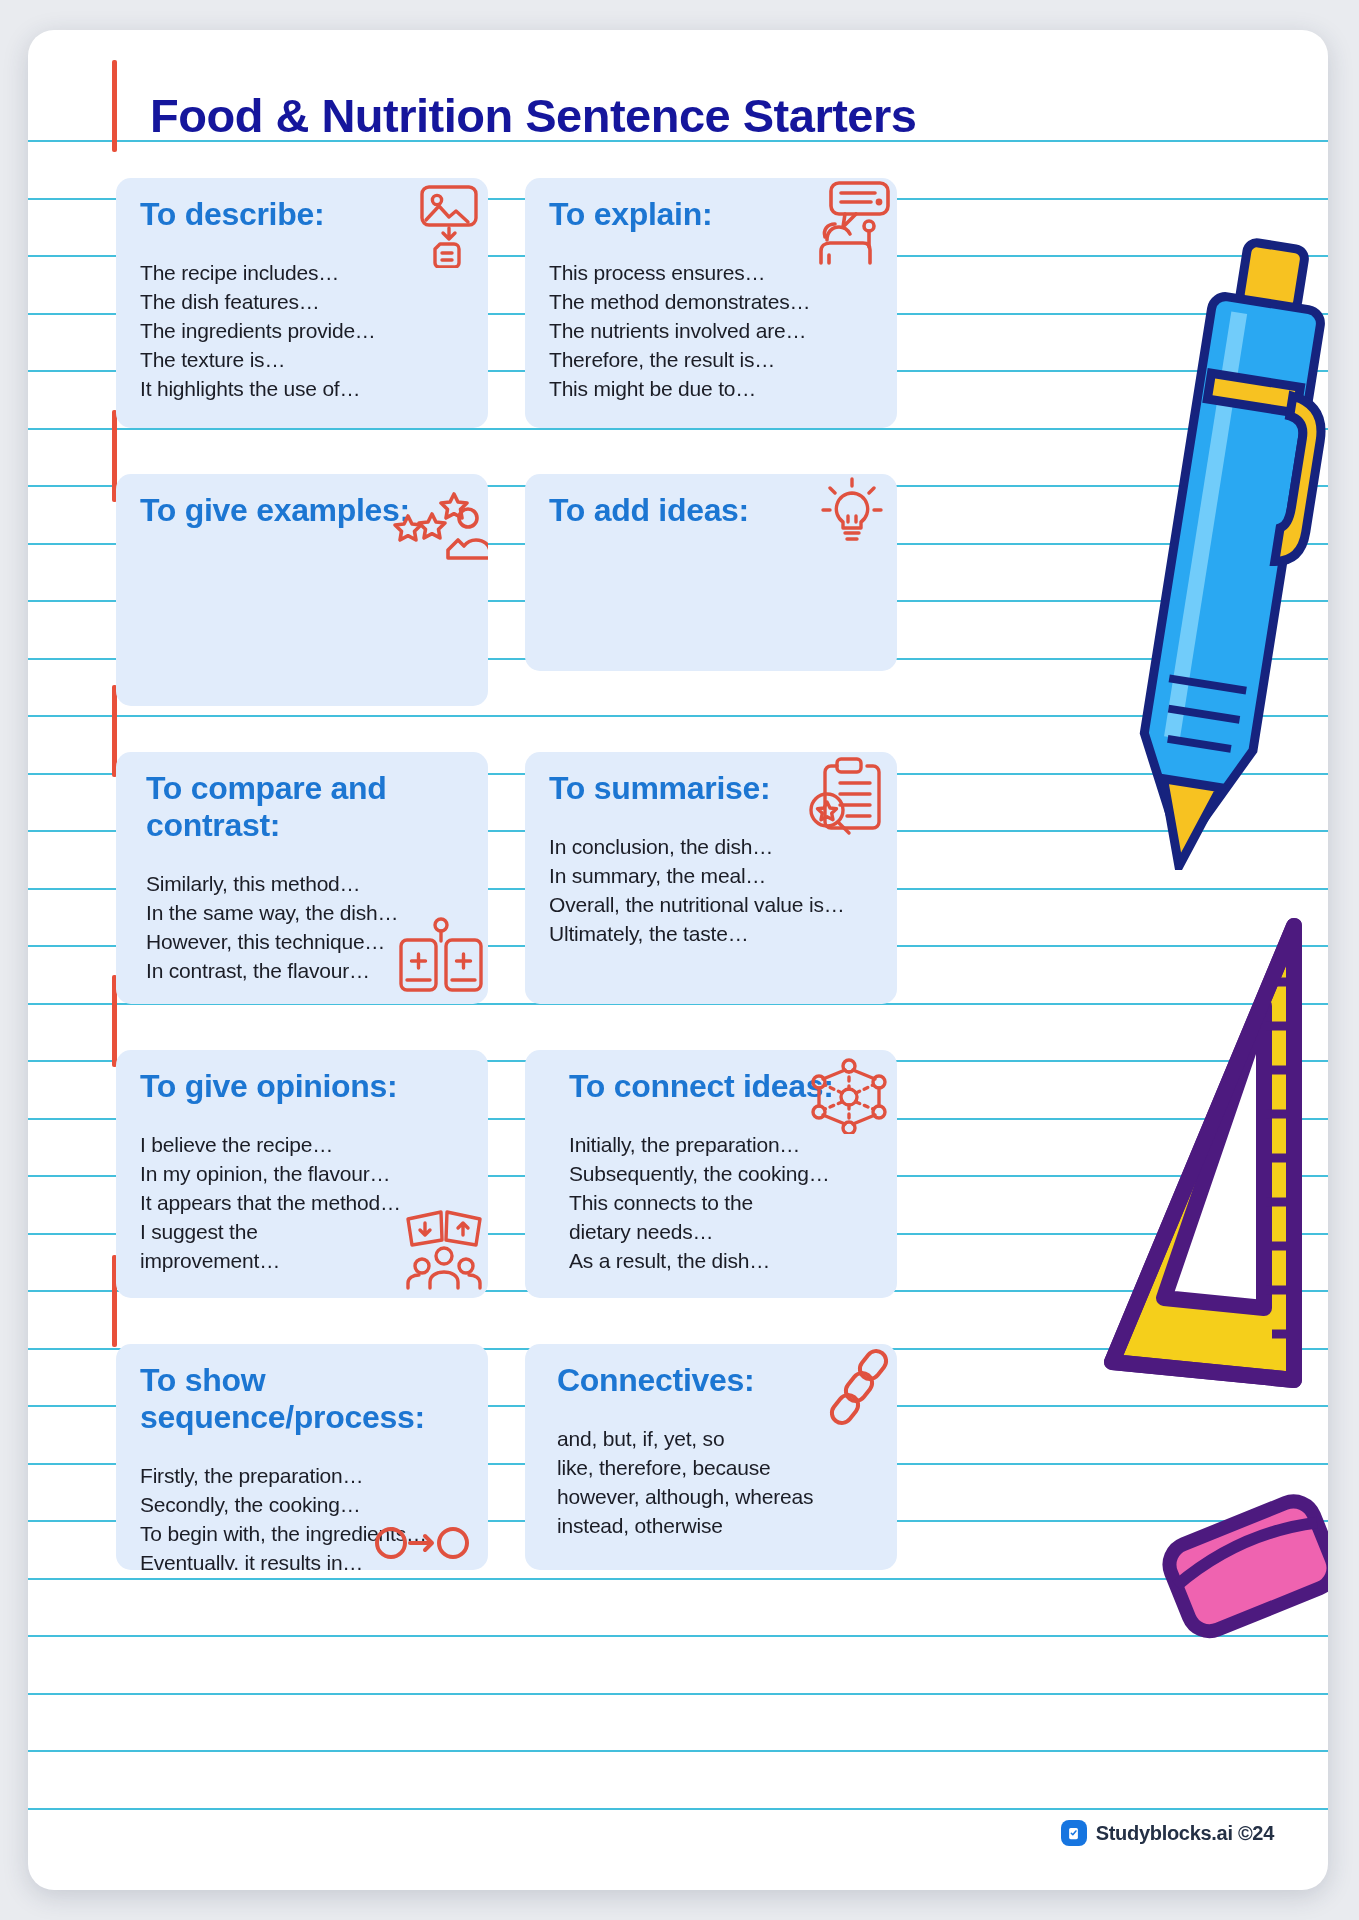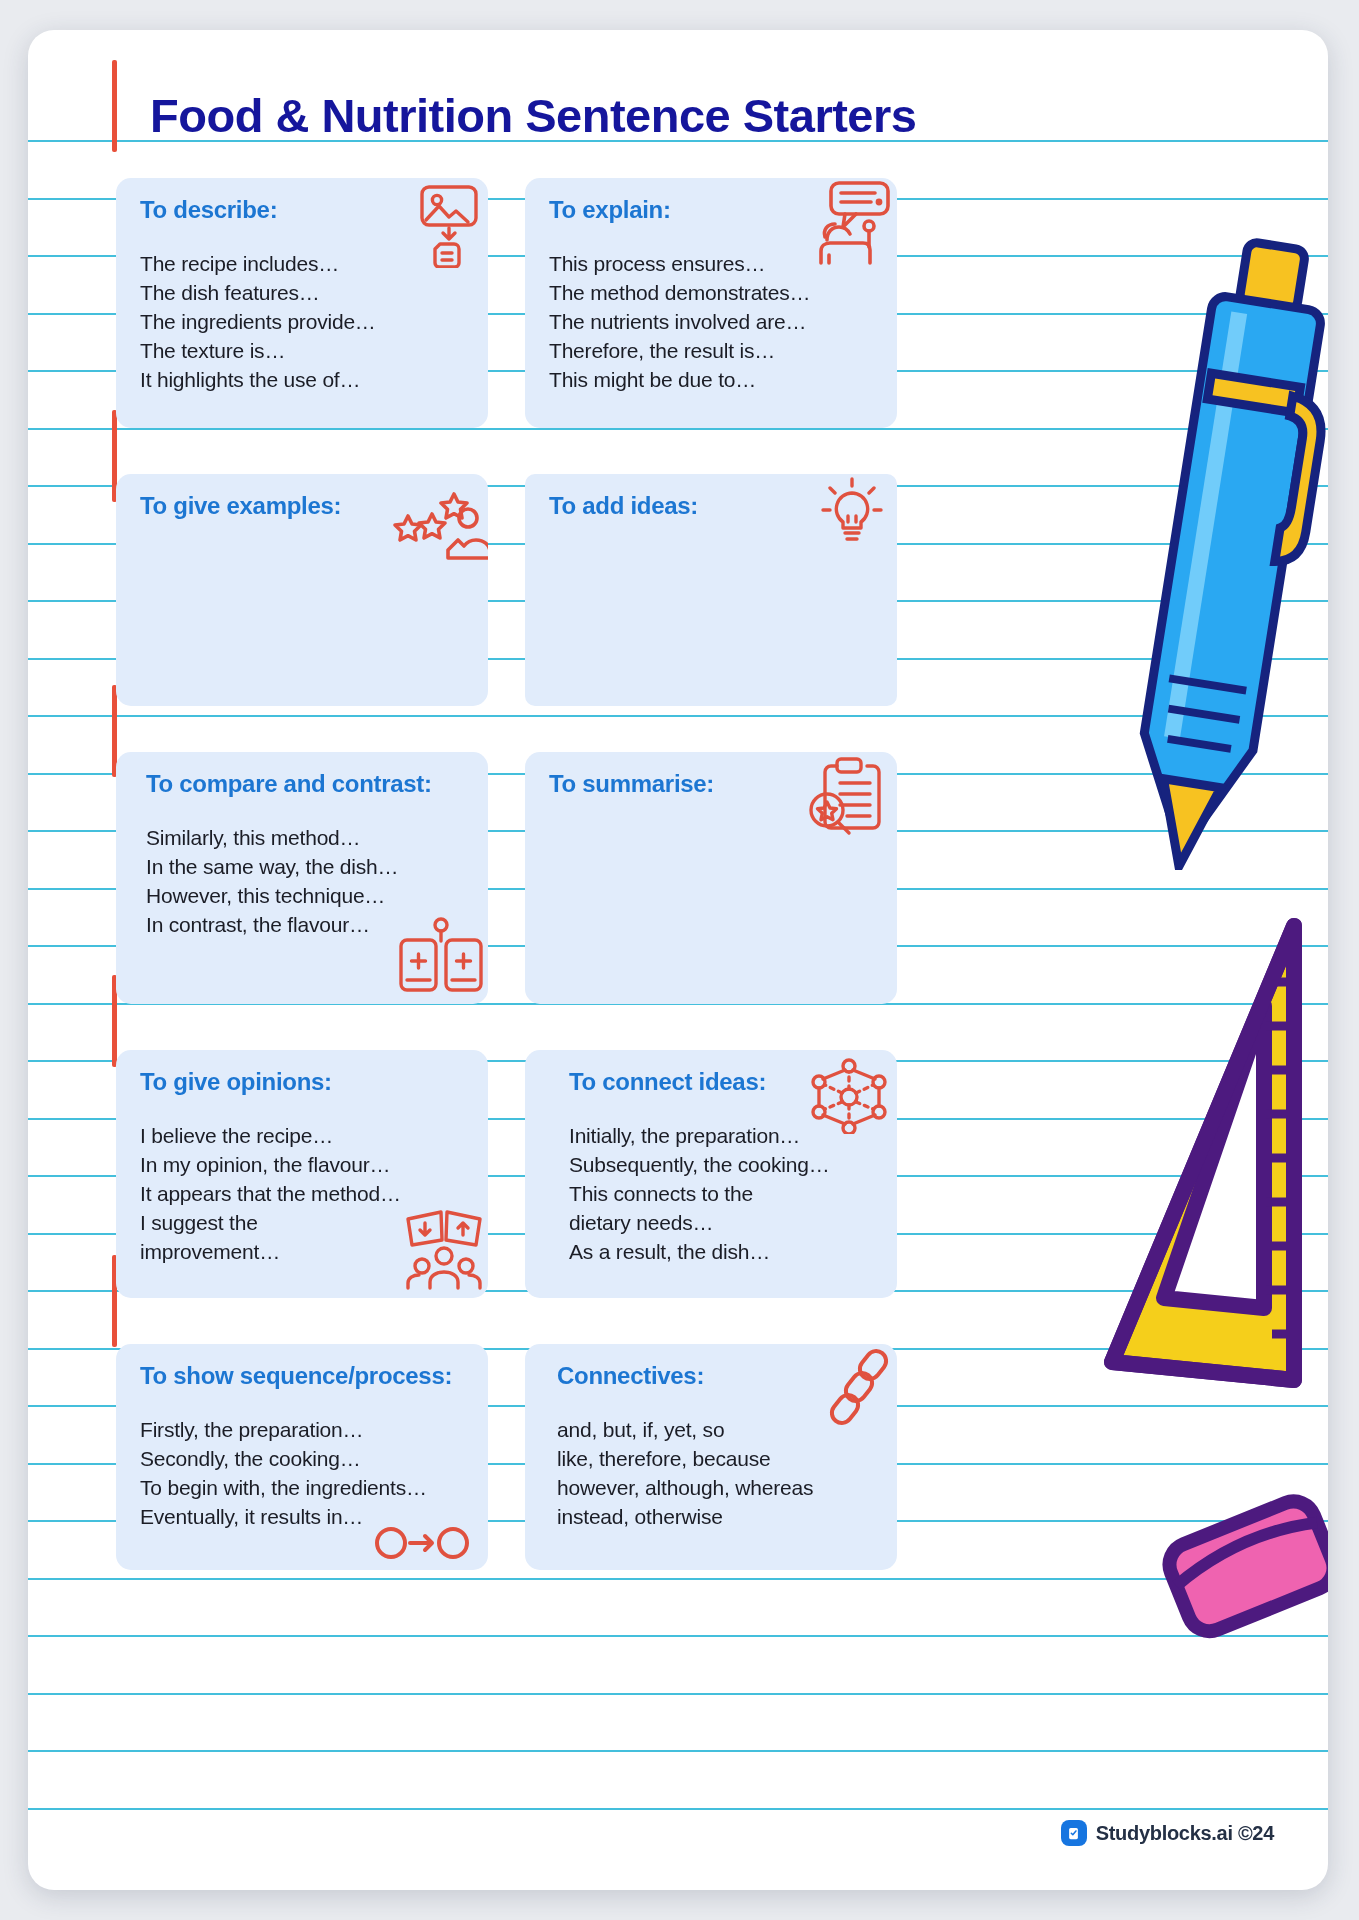--- a/index.html
+++ b/index.html
@@ -31,21 +31,21 @@
   .grid{position:absolute;left:88px;top:148px;width:790px;}
   .row{display:flex;gap:37px;align-items:flex-start;}
   .card{
     position:relative;background:#e1ecfb;border-radius:15px;
     padding:18px 20px 22px 24px;box-sizing:border-box;
     overflow:hidden;
   }
   .col-l{width:372px;}
   .col-r{width:372px;}
   .card h3{
-    margin:0 0 26px 0;font-size:24px;font-weight:bold;color:#1c76d2;
+    margin:0 0 26px 0;font-size:32px;font-weight:bold;color:#1c76d2;
     letter-spacing:-.3px;
   }
   .card .lines{font-size:21px;color:#1b1d26;line-height:1.38;letter-spacing:-.2px;}
   .card .lines div{white-space:nowrap;}
 
   .cicon{position:absolute;color:#e0513f;}
   .cicon svg{display:block;}
 
   
   .pen{position:absolute;left:1100px;top:200px;width:200px;height:640px;}
@@ -164,21 +164,21 @@
               <span class="cicon" style="right: -2px; top: 14px;">
                 <svg width="98" height="72" viewBox="0 0 98 72" fill="none" stroke="currentColor" stroke-width="3.6" stroke-linecap="round" stroke-linejoin="round">
                   <path d="M12 22l4 8 9 1-6.5 6.3L20 46l-8-4.3L4 46l1.5-8.7L-1 31l9-1z" transform="translate(4,6)"></path>
                   <path d="M12 22l4 8 9 1-6.5 6.3L20 46l-8-4.3L4 46l1.5-8.7L-1 31l9-1z" transform="translate(28,4)"></path>
                   <path d="M12 22l4 8 9 1-6.5 6.3L20 46l-8-4.3L4 46l1.5-8.7L-1 31l9-1z" transform="translate(50,-16)"></path>
                   <circle cx="76" cy="30" r="9"></circle>
                   <path d="M56 62l10-10 6 6c3-4 7-6 12-6 8 0 14 5 14 12v6H56z"></path>
                 </svg>
               </span>
             </div>
-            <div class="card col-r" style="height: 232px; border-radius: 10px;">
+            <div class="card col-r" style="height: 197px;">
               <h3>To add ideas:</h3>
               <span class="cicon" style="right: 12px; top: 2px;">
                 <svg width="66" height="70" viewBox="0 0 66 70" fill="none" stroke="currentColor" stroke-width="3.4" stroke-linecap="round" stroke-linejoin="round">
                   <path d="M33 17a16 16 0 00-9 29v6h18v-6a16 16 0 00-9-29z"></path>
                   <path d="M26 57h14M28 63h10"></path>
                   <path d="M33 3v7M11 12l5 5M55 12l-5 5M4 34h7M55 34h7"></path>
                   <path d="M29 46v-6M37 46v-6"></path>
                 </svg>
               </span>
             </div>
@@ -199,20 +199,26 @@
                   <rect x="3" y="24" width="35" height="50" rx="6"></rect>
                   <rect x="48" y="24" width="35" height="50" rx="6"></rect>
                   <path d="M20.5 38v14M13.5 45h14"></path>
                   <path d="M65.5 38v14M58.5 45h14"></path>
                   <path d="M9 64h23M54 64h23"></path>
                 </svg>
               </span>
             </div>
             <div class="card col-r" style="height: 252px;">
               <h3>To summarise:</h3>
+              <div class="lines">
+                <div>In conclusion, the dish…</div>
+                <div>In summary, the meal…</div>
+                <div>Overall, the nutritional value is…</div>
+                <div>Ultimately, the taste…</div>
+              </div>
               <span class="cicon" style="right: 6px; top: 4px;">
                 <svg width="84" height="82" viewBox="0 0 84 82" fill="none" stroke="currentColor" stroke-width="3.4" stroke-linecap="round" stroke-linejoin="round">
                   <path d="M30 10h-6a6 6 0 00-6 6v50a6 6 0 006 6h42a6 6 0 006-6V16a6 6 0 00-6-6h-6"></path>
                   <rect x="30" y="3" width="24" height="13" rx="4"></rect>
                   <path d="M33 27h30M33 38h30M33 49h30M40 60h23"></path>
                   <circle cx="20" cy="54" r="16"></circle>
                   <path d="M31 66l11 11"></path>
                   <path d="M20 46l3 6 6.5.7-4.8 4.6 1.3 6.4L20 60.7 14 63.7l1.3-6.4L10.5 52.7 17 52z"></path>
                 </svg>
               </span>

